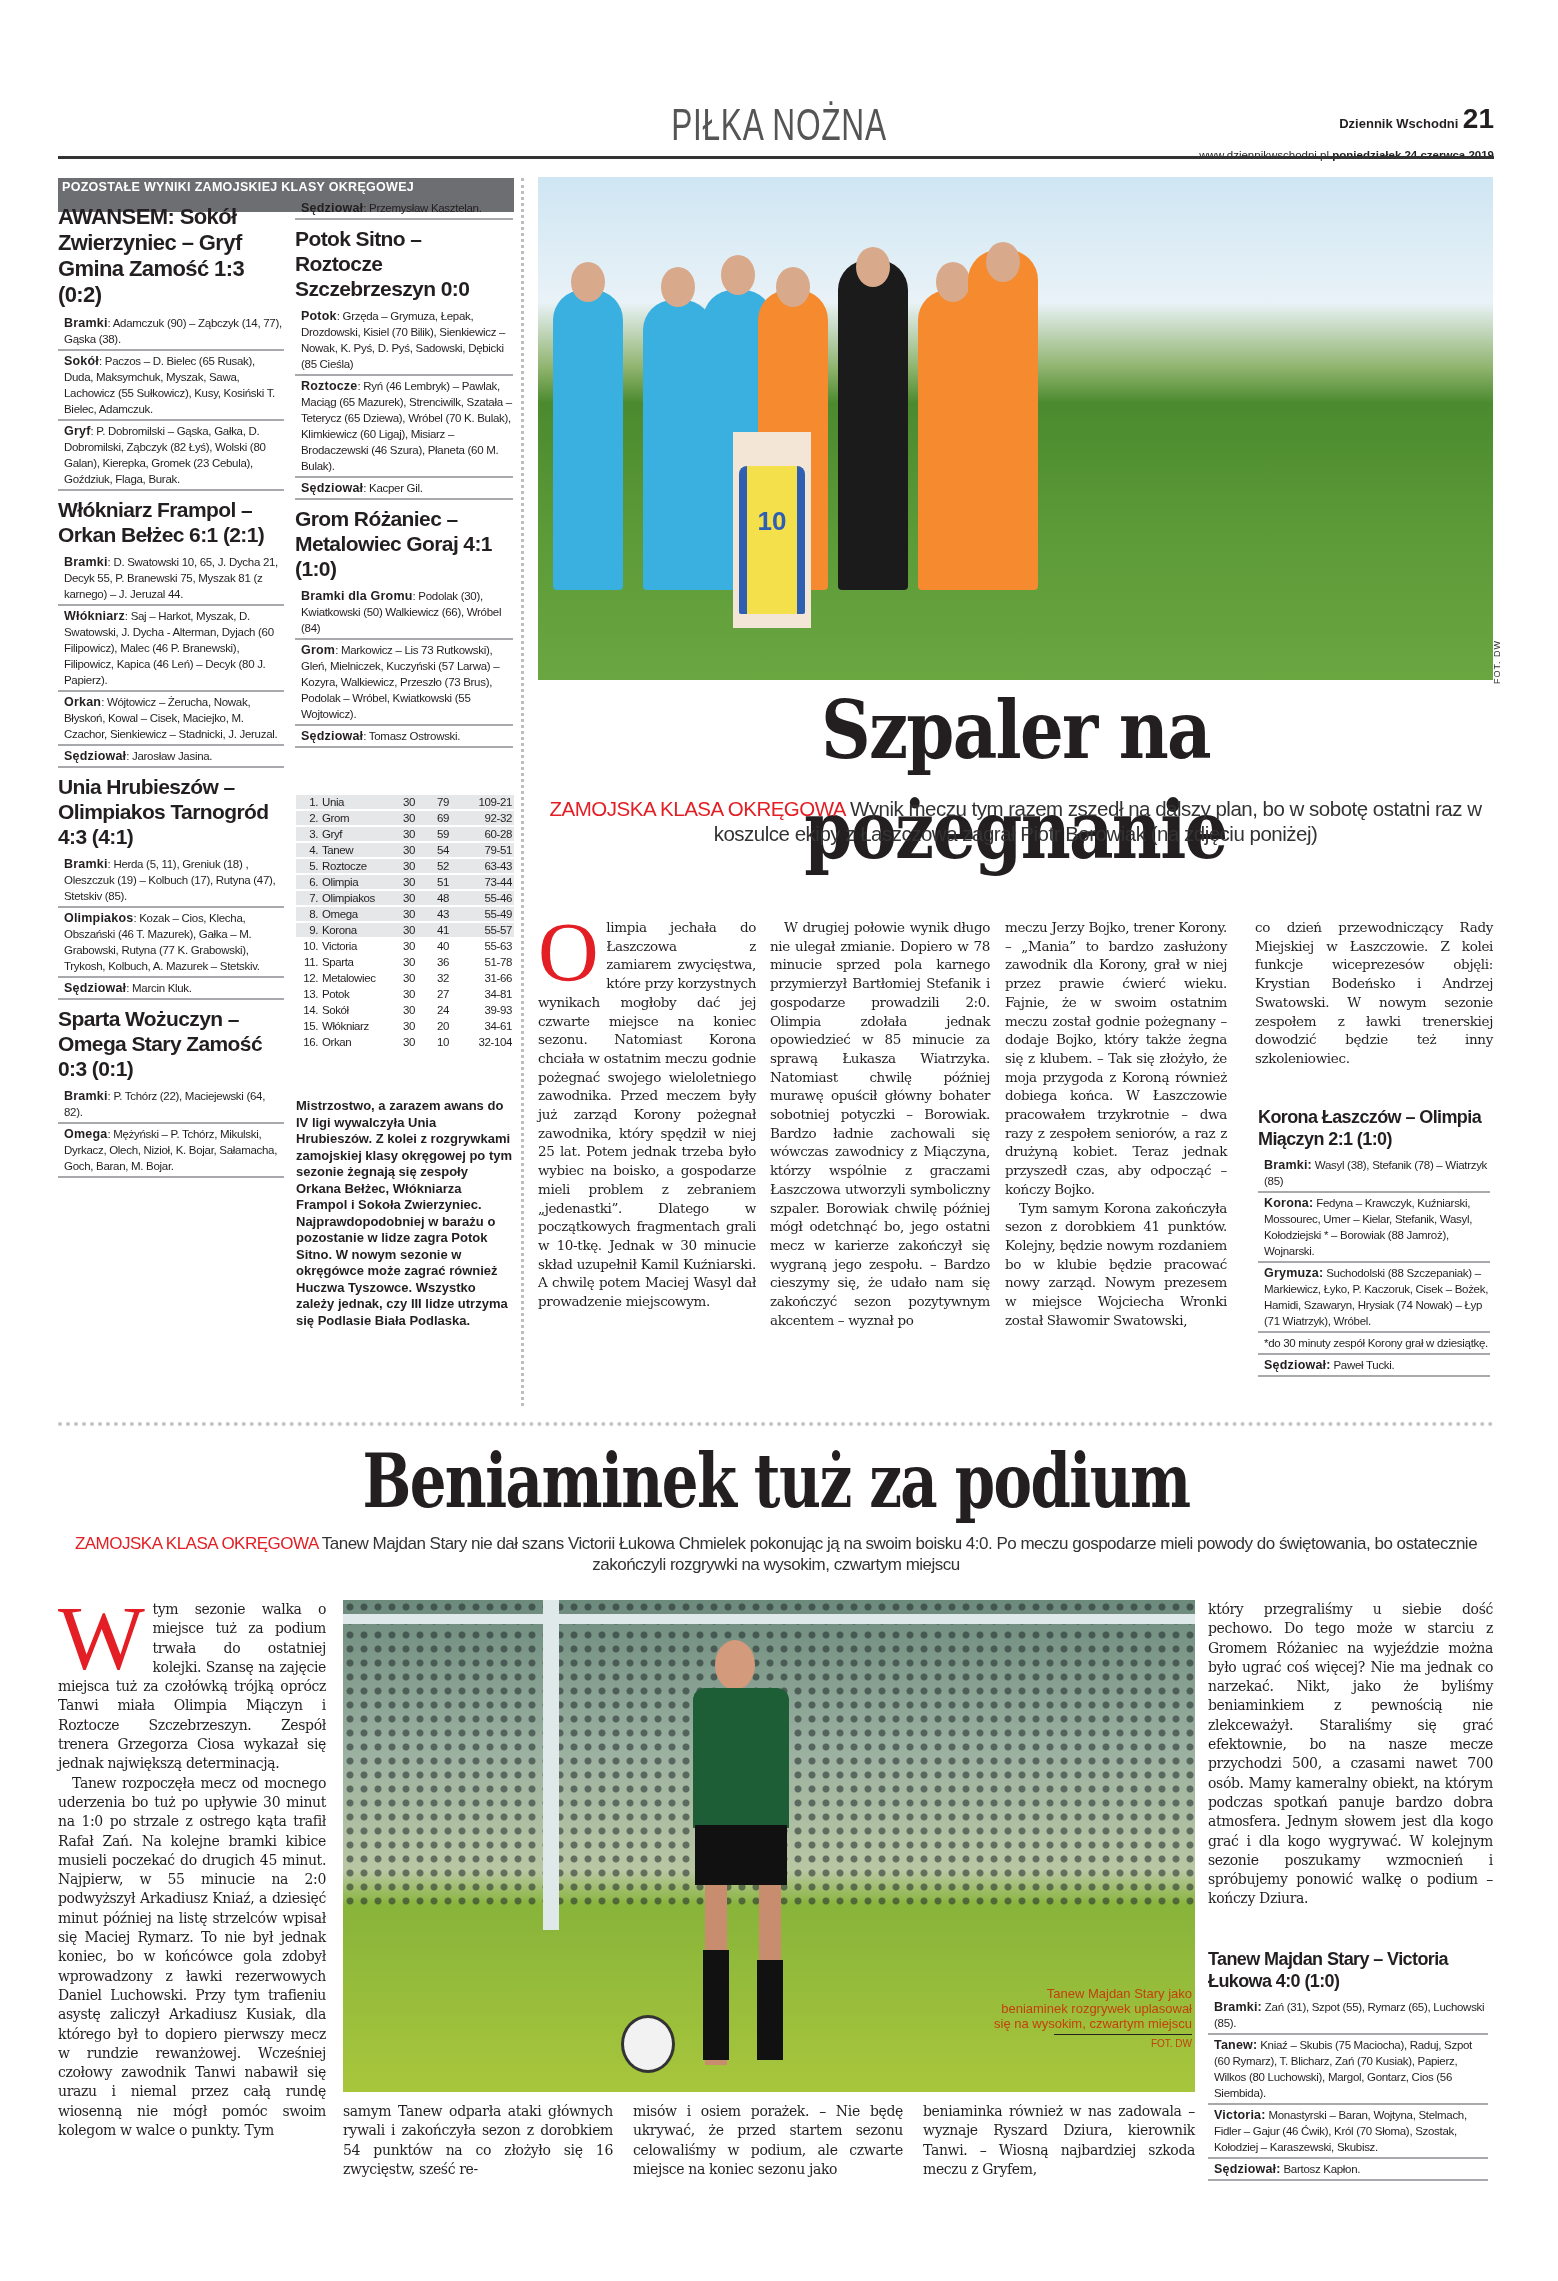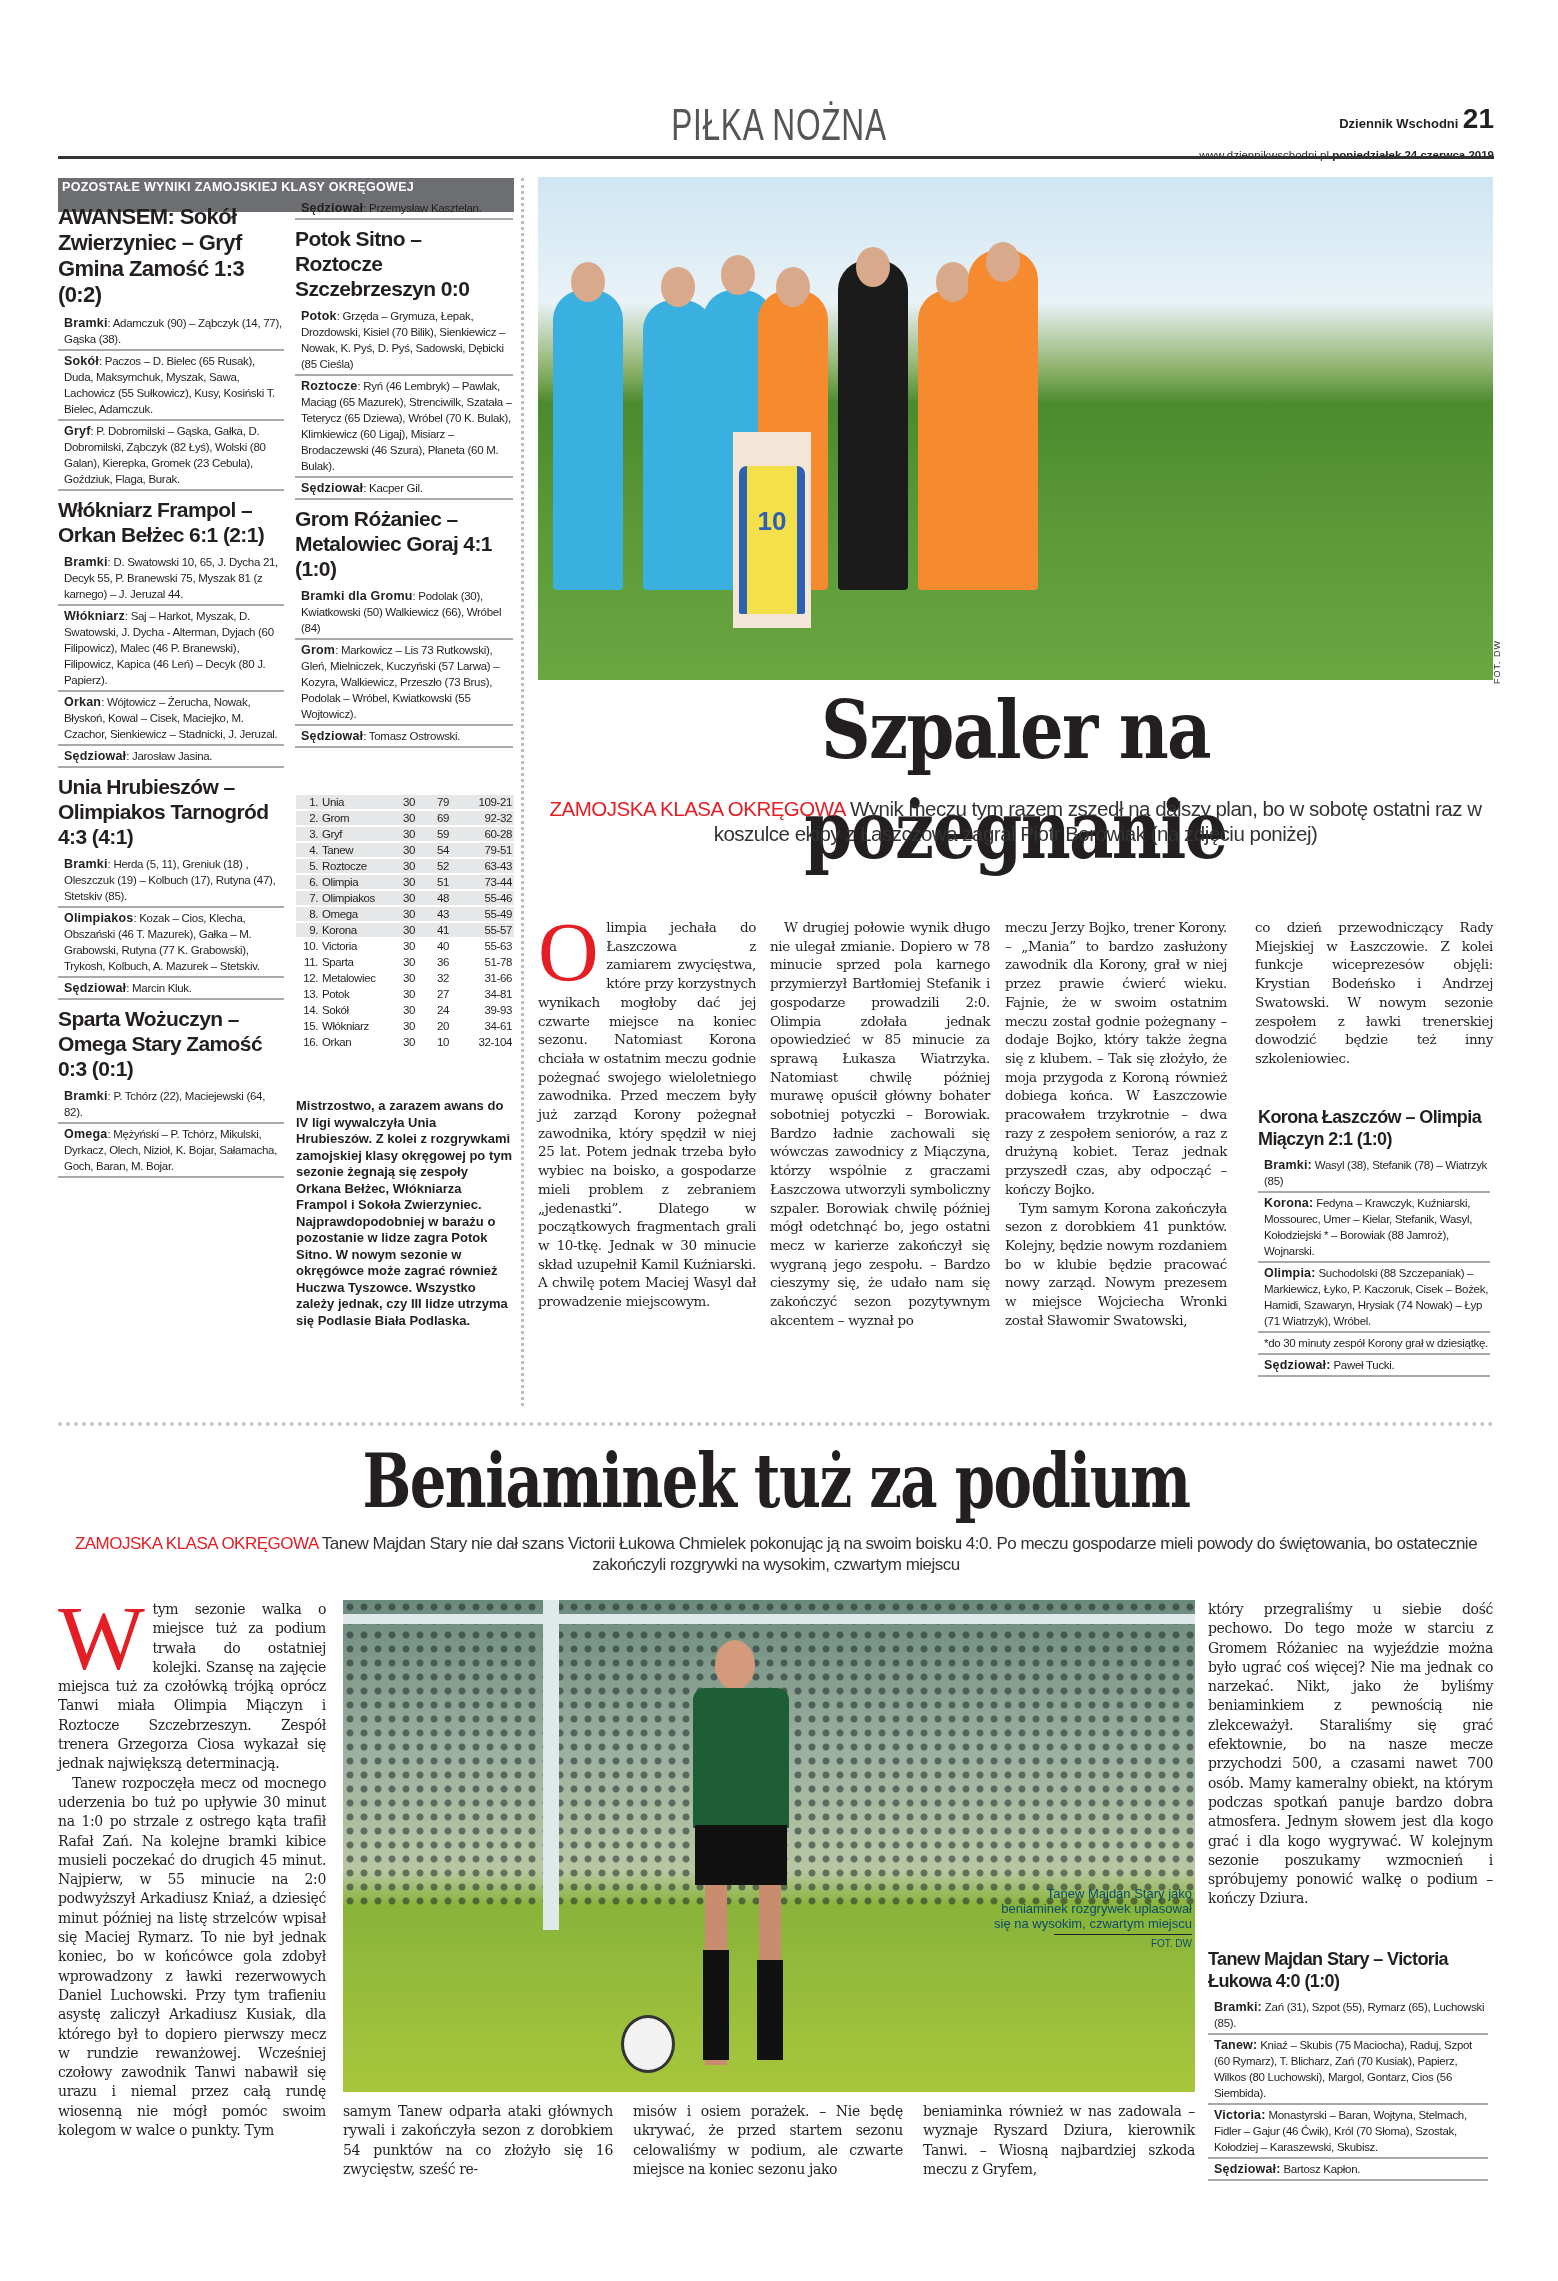--- a/index.html
+++ b/index.html
@@ -41,21 +41,21 @@
   .orange-shirt { background: #f58a2e; }
   .black-shirt { background: #1b1b1b; }
   .jersey-board { position: absolute; left: 195px; top: 255px; width: 78px; height: 196px; background: #f3e6d6; }
   .jersey-board .shirt { position: absolute; left: 6px; top: 34px; width: 66px; height: 148px; background: linear-gradient(90deg,#2e5fb3 0 12%, #f4e04a 12% 88%, #2e5fb3 88%); border-radius: 8px 8px 2px 2px; }
   .jersey-board .shirt span { position: absolute; left: 0; width: 100%; top: 40px; text-align: center; font-family: "Liberation Sans", sans-serif; font-weight: bold; font-size: 26px; color: #2e5fb3; }
 
   .photo2 { left: 343px; top: 1600px; width: 852px; height: 492px; overflow: hidden; background: linear-gradient(#6c8a7c 0%, #9ab0a0 30%, #b9c7a3 55%, #88b43a 62%, #a8c63c 100%); }
   .net { position: absolute; left: 0; top: 0; width: 100%; height: 62%; background-image: radial-gradient(circle, rgba(30,40,40,0.55) 3px, transparent 4px); background-size: 14px 14px; }
   .post { position: absolute; background: #dfe9ea; }
   .player2 { position: absolute; left: 330px; top: 40px; width: 140px; height: 430px; }
-  .caption2 { right: 366px; top: 1886px; text-align: right; font-family: "Liberation Sans", sans-serif; font-size: 13px; line-height: 15px; color: #0c4a6e; }
+  .caption2 { right: 366px; top: 1986px; text-align: right; font-family: "Liberation Sans", sans-serif; font-size: 13px; line-height: 15px; color: #c2410c; }
   .caption2 .credit { border-top: 1.5px solid #222; margin-top: 3px; padding-top: 1px; font-size: 10px; width: 138px; margin-left: auto; }
 
   
   .headline1 { left: 538px; top: 680px; width: 955px; text-align: center; font-family: "DejaVu Serif", serif; font-weight: bold; font-size: 80px; line-height: 100px; letter-spacing: -2px; transform: scaleX(0.86); transform-origin: center; }
   .lede { text-align: center; font-family: "Liberation Sans", sans-serif; font-size: 20.5px; line-height: 25px; color: #333; letter-spacing: -0.5px; }
   .lede .kicker { color: #e31e24; }
   .lede1 { left: 538px; top: 796px; width: 955px; }
   .headline2 { left: 58px; top: 1436px; width: 1436px; text-align: center; font-family: "DejaVu Serif", serif; font-weight: bold; font-size: 74px; line-height: 90px; letter-spacing: -2px; transform: scaleX(0.78); transform-origin: center; }
   .lede2 { left: 58px; top: 1533px; width: 1436px; font-size: 17px; line-height: 21px; }
   .dotted-sep { left: 58px; top: 1422px; width: 1436px; height: 0; border-top: 4px dotted #c3c4c6; }
@@ -294,21 +294,21 @@
 </div>
 <div class="abs body-text" style="left:1255px; top:918px; width:238px;">
   <p class="first">co dzień przewodniczący Rady Miejskiej w Łaszczowie. Z kolei funkcje wiceprezesów objęli: Krystian Bodeńsko i Andrzej Swatowski. W nowym sezonie zespołem z ławki trenerskiej dowodzić będzie też inny szkoleniowiec.</p>
 </div>
 
 <div class="abs res-col box-results" style="left:1258px; top:1098px; width:232px;">
   <div class="match">
     <h3>Korona Łaszczów – Olimpia Miączyn 2:1 (1:0)</h3>
     <div class="row"><b>Bramki:</b><span> Wasyl (38), Stefanik (78) – Wiatrzyk (85)</span></div>
     <div class="row"><b>Korona:</b><span> Fedyna – Krawczyk, Kuźniarski, Mossourec, Umer – Kielar, Stefanik, Wasyl, Kołodziejski * – Borowiak (88 Jamroż), Wojnarski.</span></div>
-    <div class="row"><b>Olimpia:</b><span> Suchodolski (88 Szczepaniak) – Markiewicz, Łyko, P. Kaczoruk, Cisek – Bożek, Hamidi, Szawaryn, Hrysiak (74 Nowak) – Łyp (71 Wiatrzyk), Wróbel.</span></div>
+    <div class="row"><b>Grymuza:</b><span> Suchodolski (88 Szczepaniak) – Markiewicz, Łyko, P. Kaczoruk, Cisek – Bożek, Hamidi, Szawaryn, Hrysiak (74 Nowak) – Łyp (71 Wiatrzyk), Wróbel.</span></div>
     <div class="row"><b></b><span>*do 30 minuty zespół Korony grał w dziesiątkę.</span></div>
     <div class="row"><b>Sędziował:</b><span> Paweł Tucki.</span></div>
   </div>
 </div>
 
 <div class="abs dotted-sep"></div>
 
 <div class="abs headline2">Beniaminek tuż za podium</div>
 <div class="abs lede lede2">
   <span class="kicker">ZAMOJSKA KLASA OKRĘGOWA</span><span> Tanew Majdan Stary nie dał szans Victorii Łukowa Chmielek pokonując ją na swoim boisku 4:0. Po meczu gospodarze mieli powody do świętowania, bo ostatecznie zakończyli rozgrywki na wysokim, czwartym miejscu</span>

